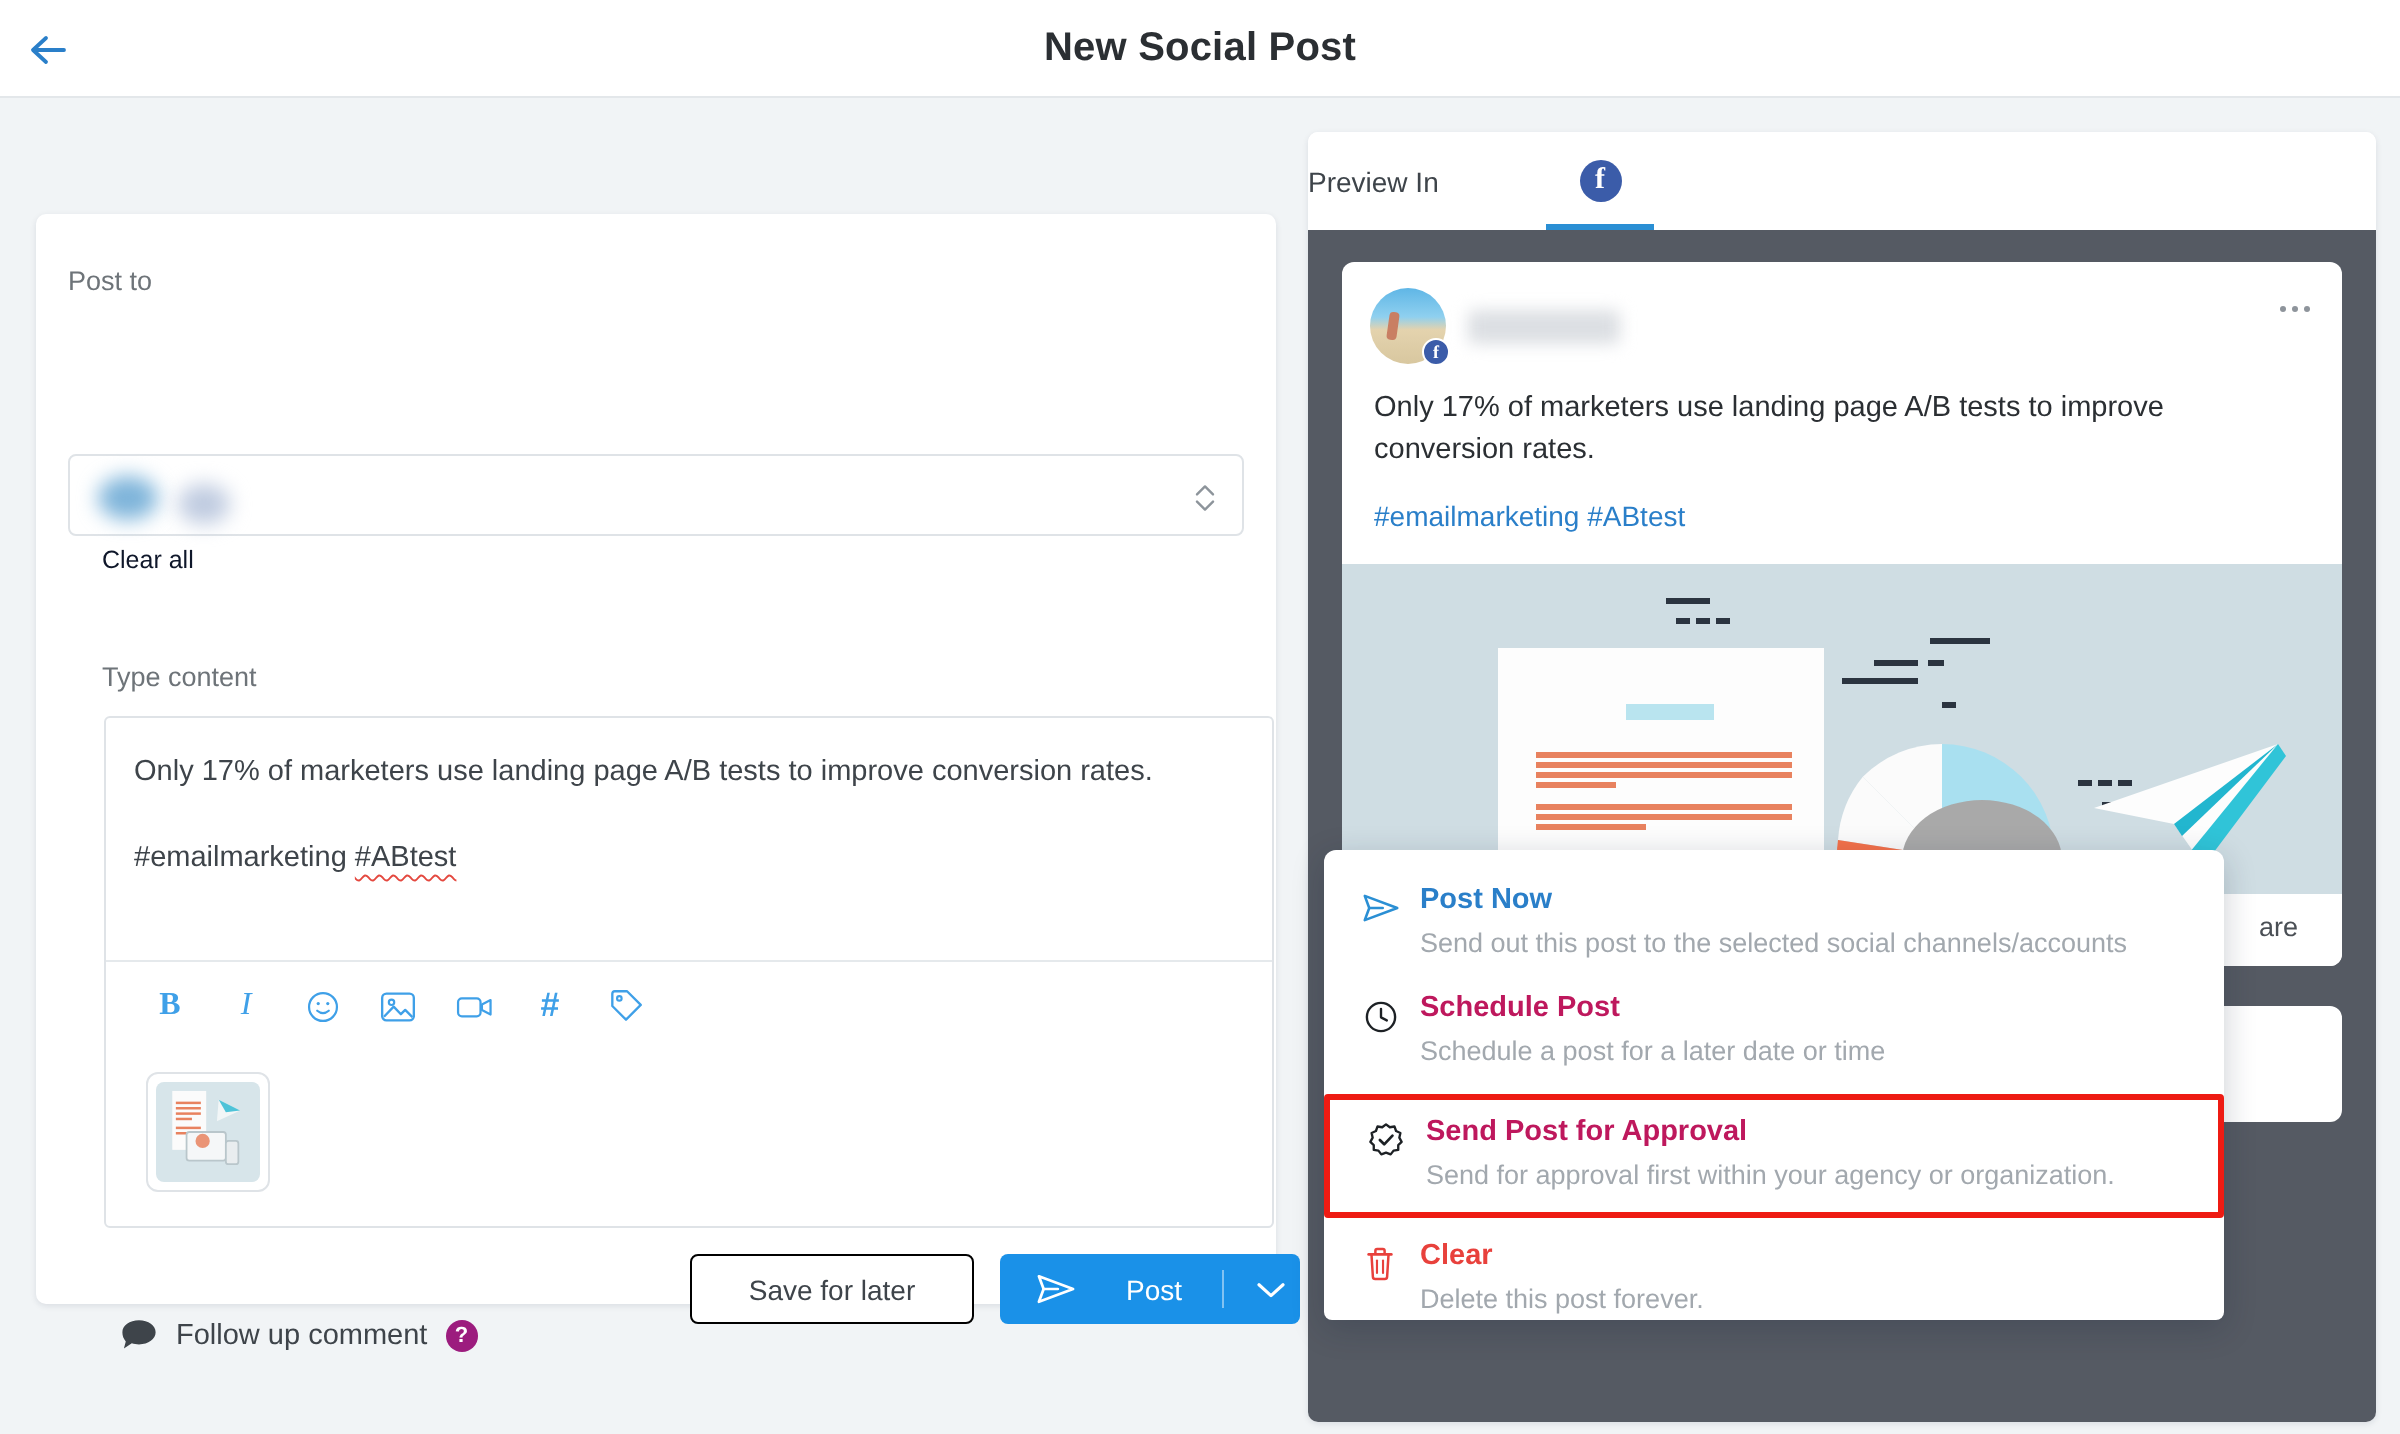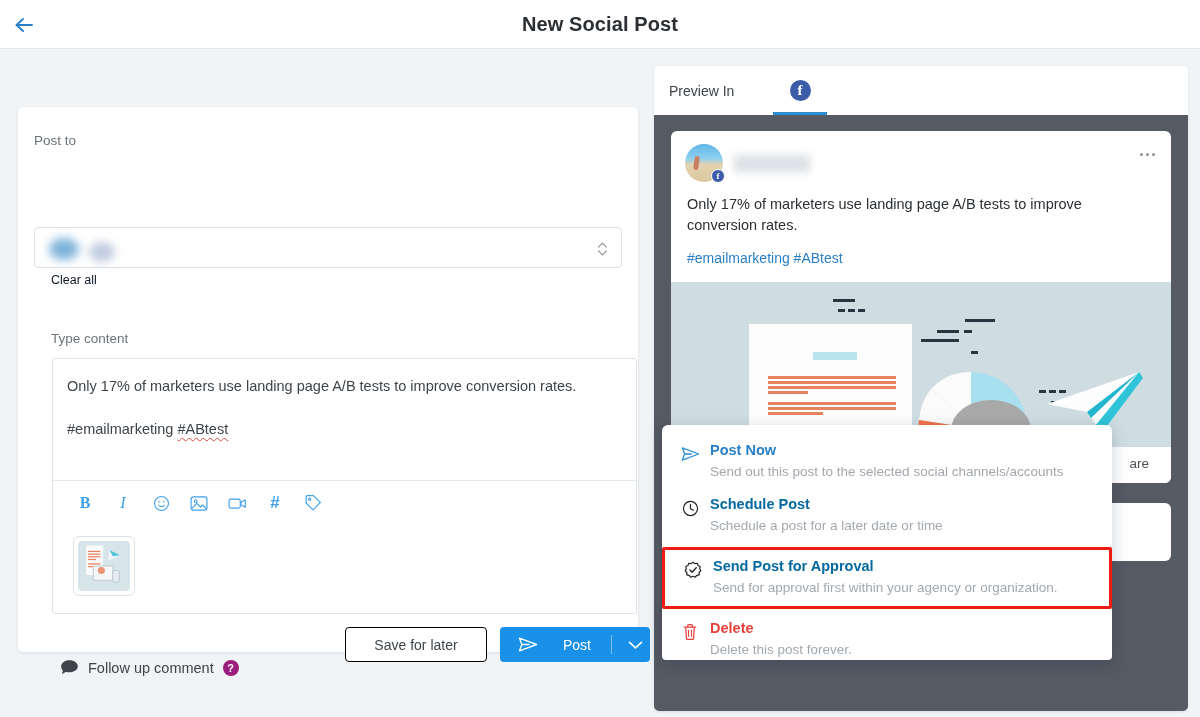--- a/index.html
+++ b/index.html
@@ -121,21 +121,21 @@
   .btn-post .chev { margin-left: 16px; display: flex; }
 
   
   .preview-card {
     position: absolute; left: 654px; top: 66px; width: 534px; height: 645px;
     background: #fff; border-radius: 5px; box-shadow: 0 1px 3px rgba(16,30,54,.10);
     overflow: hidden;
   }
   .preview-tabbar {
     height: 49px; background: #fff; display: flex; align-items: center;
-    padding-left: 15px; position: relative; text-align: center;
+    padding-left: 0; position: relative; text-align: center;
   }
   .preview-in-label { font-size: 14px; color: #3e444a; }
   .fb-tab {
     position: absolute; left: 119px; top: 0; height: 49px; width: 54px;
     display: flex; align-items: center; justify-content: center; cursor: pointer;
   }
   .fb-tab .underline {
     position: absolute; left: 0; bottom: 0; width: 54px; height: 3px; background: #2a8fd4;
   }
   .fb-circle {
@@ -224,21 +224,21 @@
   .menu-item {
     position: relative; padding: 6px 16px 8px 48px; cursor: pointer;
   }
   .menu-item .mi-ico {
     position: absolute; left: 18px; top: 9px; width: 20px; height: 20px;
     display: flex; align-items: center; justify-content: center;
   }
   .mi-title { font-size: 14.5px; font-weight: bold; line-height: 1.35; }
   .mi-desc { font-size: 13.5px; color: #a2a8ae; line-height: 1.45; margin-top: 1px; }
   .t-blue { color: #2a7fc9; }
-  .t-dark { color: #0369a1; }
+  .t-dark { color: #be185d; }
   .t-red  { color: #e8413c; }
   .menu-item.highlighted {
     border: 3px solid #ee1b13; border-radius: 2px; margin: 4px 0 4px 0;
     padding: 7px 16px 9px 48px;
   }
   .menu-item.highlighted .mi-ico { top: 10px; }
 </style>
 </head>
 <body>
 
@@ -476,16 +476,16 @@
   <div class="menu-item">
     <span class="mi-ico">
       <svg width="16" height="18" viewBox="0 0 18 20">
         <path d="M2.6 4.6 L15.4 4.6" stroke="#e8413c" stroke-width="1.5" stroke-linecap="round"></path>
         <path d="M6.4 4.6 L6.4 2.6 Q6.4 1.6 7.4 1.6 L10.6 1.6 Q11.6 1.6 11.6 2.6 L11.6 4.6" fill="none" stroke="#e8413c" stroke-width="1.4" stroke-linejoin="round"></path>
         <path d="M4.2 4.6 L5 17.2 Q5.1 18.4 6.3 18.4 L11.7 18.4 Q12.9 18.4 13 17.2 L13.8 4.6" fill="none" stroke="#e8413c" stroke-width="1.4" stroke-linejoin="round"></path>
         <line x1="7.3" y1="8" x2="7.3" y2="15" stroke="#e8413c" stroke-width="1.2" stroke-linecap="round"></line>
         <line x1="10.7" y1="8" x2="10.7" y2="15" stroke="#e8413c" stroke-width="1.2" stroke-linecap="round"></line>
       </svg>
     </span>
-    <div class="mi-title t-red">Delete</div>
+    <div class="mi-title t-red">Clear</div>
     <div class="mi-desc">Delete this post forever.</div>
   </div>
 </div>
 
 </body></html>

